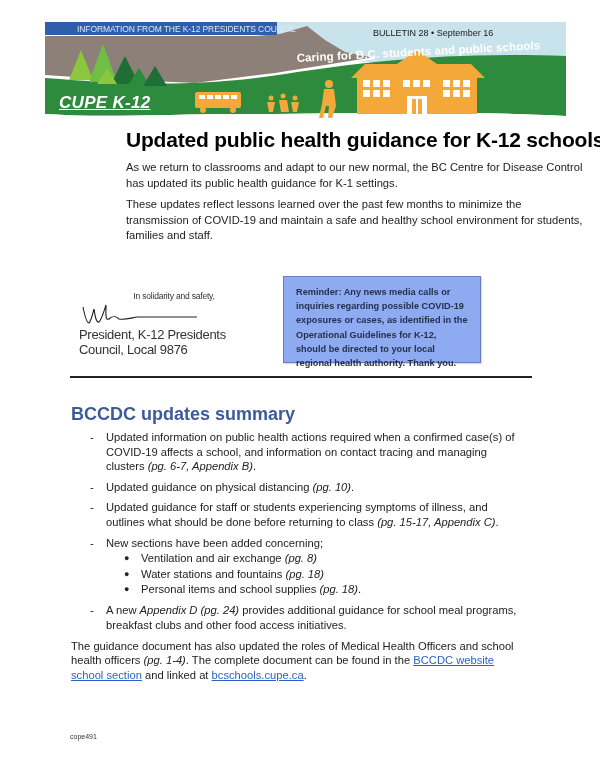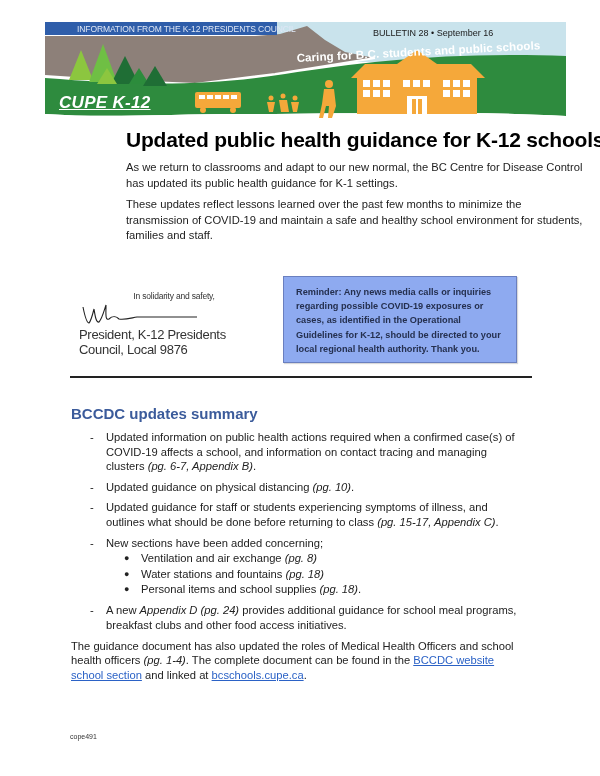--- a/index.html
+++ b/index.html
@@ -20,26 +20,26 @@
   p.para { font-size: 11.2px; line-height: 15.5px; color: #222; margin-top: 5px; }
   p.para + p.para { margin-top: 6px; }
   a.link { color: #2b62c6; text-decoration: underline; }
 
   .sig-area { position: absolute; left: 79px; top: 291px; width: 190px; }
   .sig-closing { font-size: 8.5px; color: #333; letter-spacing: -0.2px; text-align: center; }
   .sig-scribble { margin-top: 2px; height: 24px; }
   .sig-name { font-size: 8.8px; color: #333; letter-spacing: -0.2px; margin-top: 2px; }
   .sig-role { font-size: 13px; color: #333; letter-spacing: -0.3px; }
 
-  .reminder { position: absolute; left: 283px; top: 276px; width: 234px; height: 87px; background: #8eaaf0; border: 1px solid #6a7fbf; box-shadow: 1px 1px 1px rgba(0,0,0,0.15); padding: 8px 12px 6px 12px; font-size: 9.2px; line-height: 14.2px; font-weight: bold; color: #25304f; }
+  .reminder { position: absolute; left: 283px; top: 276px; width: 198px; height: 87px; background: #8eaaf0; border: 1px solid #6a7fbf; box-shadow: 1px 1px 1px rgba(0,0,0,0.15); padding: 8px 12px 6px 12px; font-size: 9.2px; line-height: 14.2px; font-weight: bold; color: #25304f; }
 
   .rule { position: absolute; left: 70px; top: 376px; width: 462px; height: 2px; background: #222; }
 
   .section { position: absolute; left: 71px; top: 405px; width: 455px; }
-  h2.section-title { font-size: 15px; font-weight: bold; color: #3b5b9b; line-height: 18px; }
+  h2.section-title { font-size: 18px; font-weight: bold; color: #3b5b9b; line-height: 18px; }
   ul.dash-list { list-style: none; margin-top: 7px; }
   ul.dash-list > li { position: relative; padding-left: 35px; font-size: 11.2px; line-height: 14.6px; color: #222; margin-bottom: 6px; }
   ul.dash-list > li .dash { position: absolute; left: 19px; top: 0; }
   ul.sub-list { list-style: none; margin-top: 1px; }
   ul.sub-list li { position: relative; padding-left: 35px; font-size: 11.2px; line-height: 15.4px; }
   ul.sub-list li .bullet { position: absolute; left: 18px; top: 0; font-size: 9px; }
   em { font-style: italic; }
   p.closing { font-size: 11.2px; line-height: 14.8px; color: #222; margin-top: 2px; }
 
   .footer-code { position: absolute; left: 70px; top: 733px; font-size: 7px; color: #333; }

